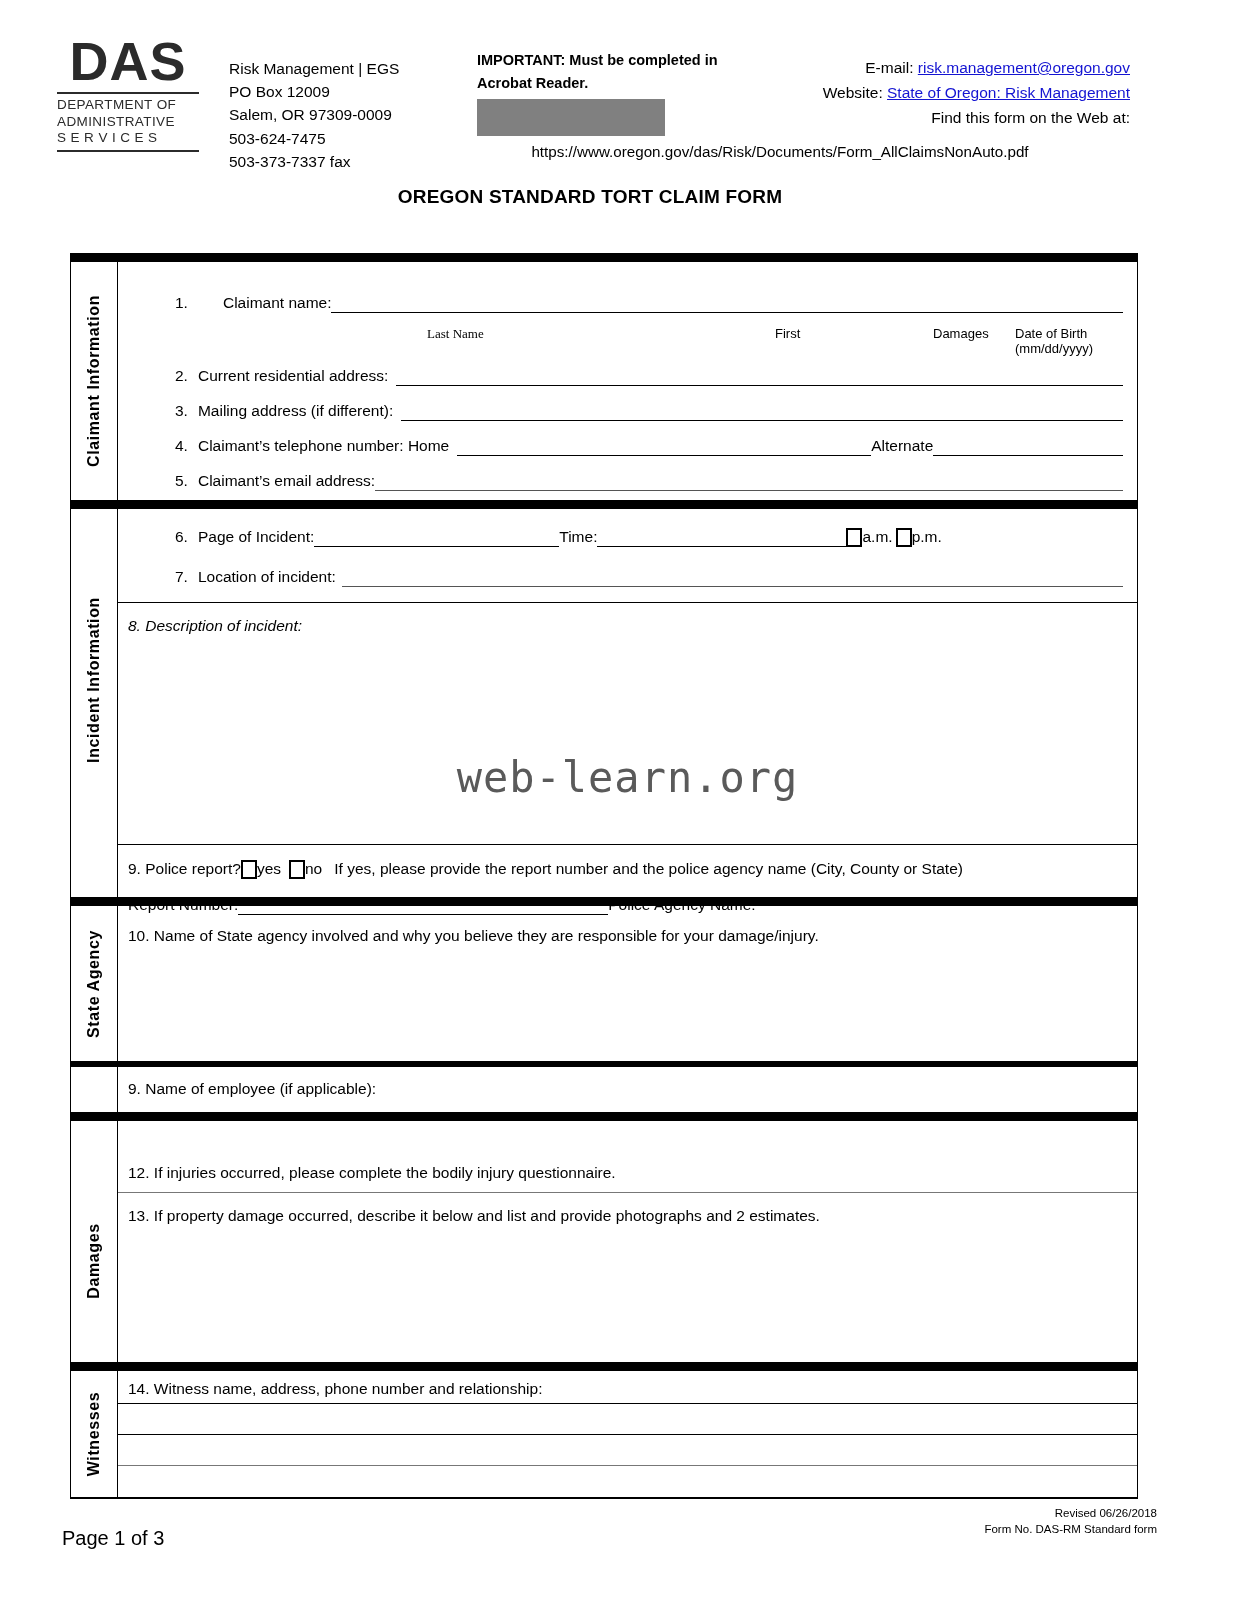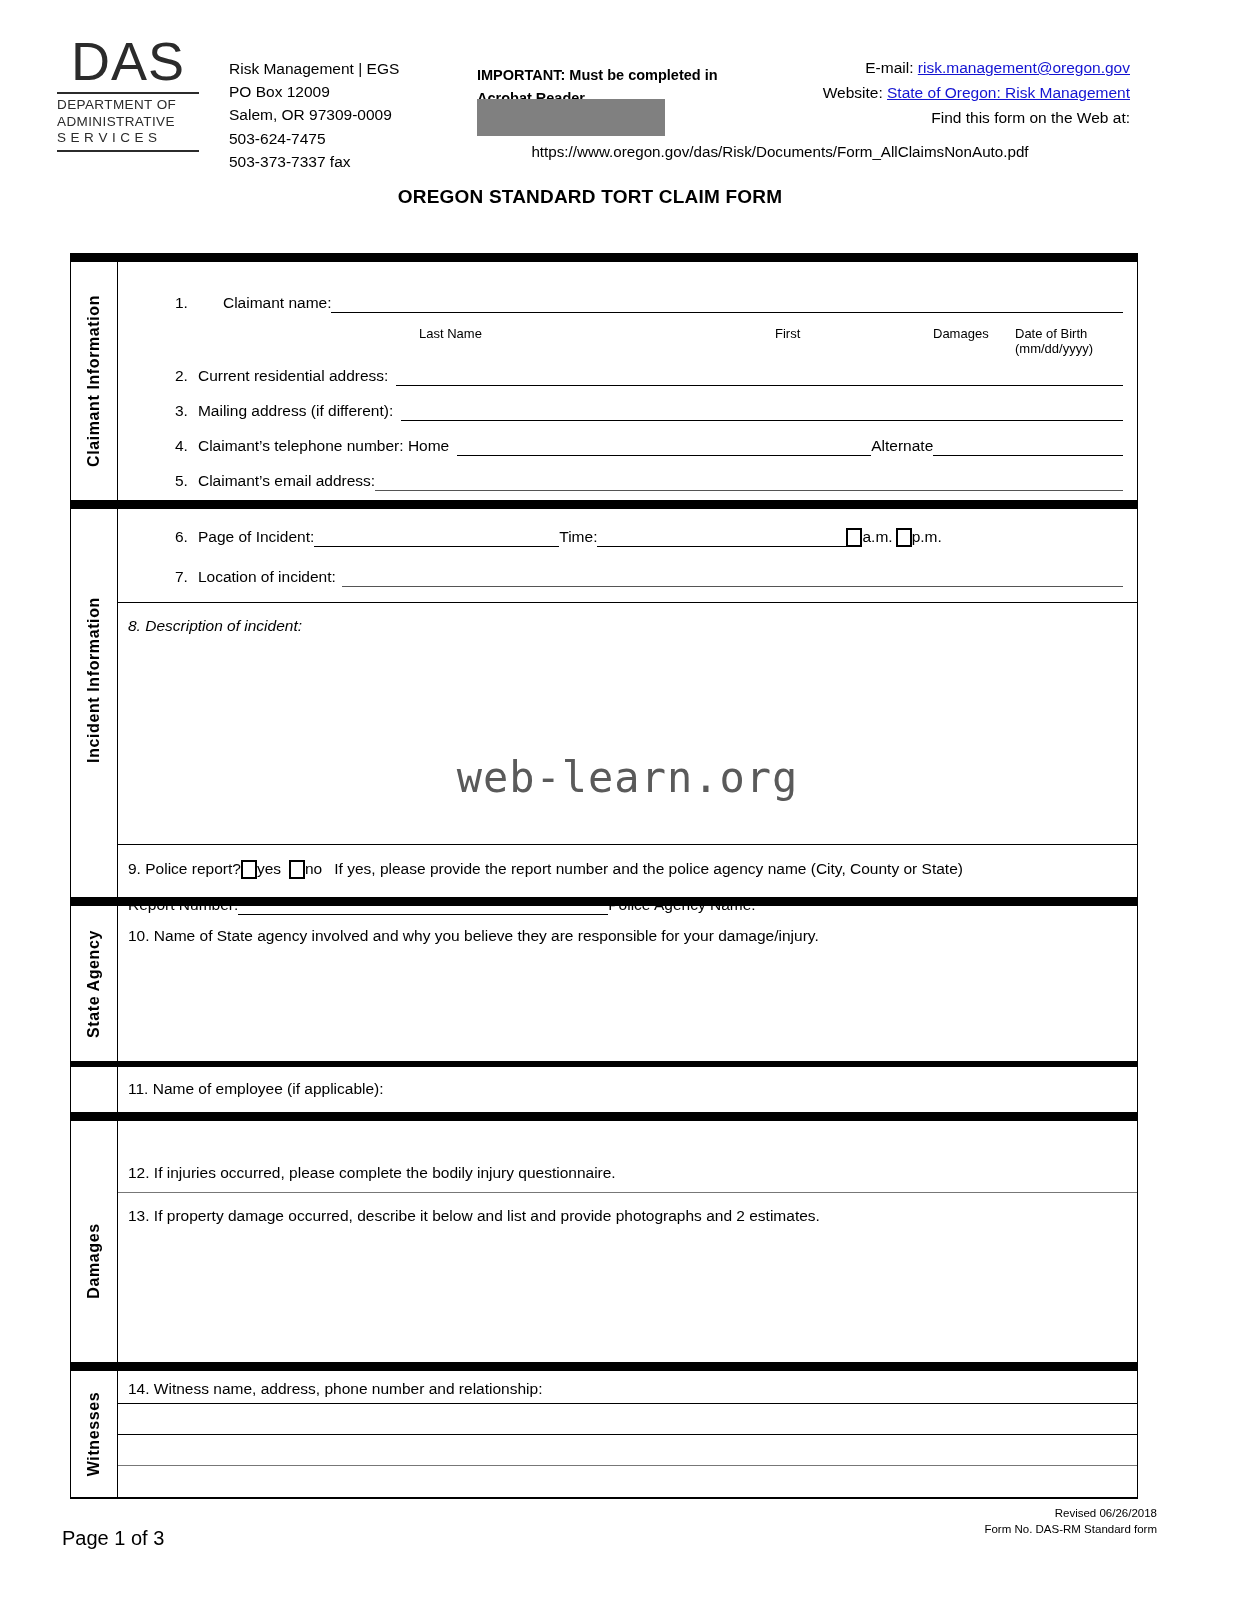--- a/index.html
+++ b/index.html
@@ -24,21 +24,21 @@
     height: 180px;
   }
   .logo-block {
     position: absolute;
     left: 57px; top: 32px;
     width: 142px;
   }
   .logo-das {
     font-family: "Liberation Sans", sans-serif;
     font-size: 54px;
-    font-weight: 400;
+    font-weight: 700;
     letter-spacing: 1px;
     line-height: 58px;
     color: #2b2b2b;
     text-align: center;
   }
   .logo-rule {
     height: 2px;
     background: #2b2b2b;
     margin: 2px 0 3px 0;
   }
@@ -58,21 +58,21 @@
   .addr {
     position: absolute;
     left: 229px; top: 57px;
     font-size: 15.5px;
     line-height: 23.2px;
     white-space: pre-line;
   }
 
   .important {
     position: absolute;
-    left: 477px; top: 64px;
+    left: 477px; top: 49px;
     font-size: 14.5px;
     font-weight: bold;
     line-height: 23px;
     width: 260px;
   }
   .redaction {
     position: absolute;
     left: 477px; top: 99px;
     width: 188px; height: 37px;
     background: #808080;
@@ -261,21 +261,21 @@
     <div class="body-col">
 
       <div class="row" style="margin:31px 14px 0 57px;">
         <span class="num">1.</span>
         <span style="width:35px;"></span>
         <span>Claimant name:</span>
         <span class="fill"></span>
       </div>
 
       <div class="subheads" style="margin:13px 14px 0 57px;">
-        <span style="left:244px;">Last Name</span>
+        <span style="left:252px;font-family:Liberation Serif, serif;">Last Name</span>
         <span style="left:600px;">First</span>
         <span style="left:758px;">Damages</span>
         <span style="left:840px;">Date of Birth (mm/dd/yyyy)</span>
       </div>
 
       <div class="row" style="margin:16px 14px 0 57px;">
         <span class="num">2.</span>
         <span style="width:10px;"></span>
         <span>Current residential address:</span>
         <span style="width:8px;"></span>
@@ -373,21 +373,21 @@
     </div>
     <div class="body-col">
       <div style="padding:21px 0 0 10px; font-size:15.5px;">10.  Name of State agency involved and why you believe they are responsible for your damage/injury.</div>
     </div>
   </div>
 
   <div class="band-thin"></div>
   <div class="section" style="height:45px;">
     <div class="rail"></div>
     <div class="body-col">
-      <div style="padding:13px 0 0 10px; font-size:15.5px;">11.  Name of employee (if applicable):</div>
+      <div style="padding:13px 0 0 10px; font-size:15.5px;">9.  Name of employee (if applicable):</div>
     </div>
   </div>
 
   <div class="band"></div>
   <div class="section" style="height:241px;">
     <div class="rail">
       <div class="rail-label" style="top:58%;">Damages</div>
     </div>
     <div class="body-col">
       <div style="height:42px;margin-top:29px;">

